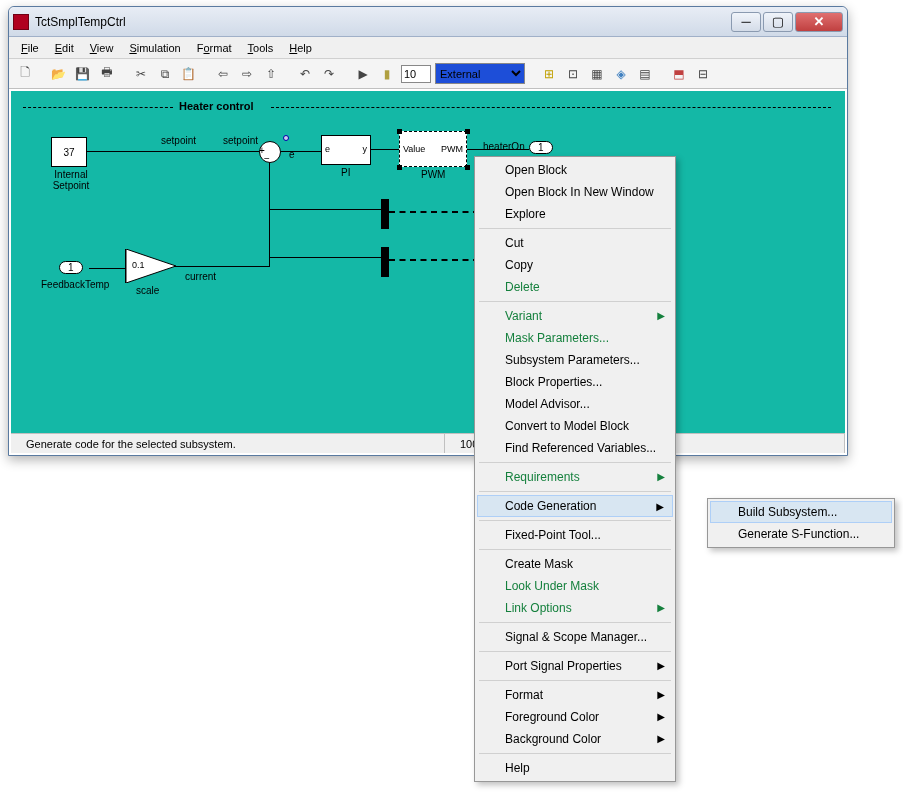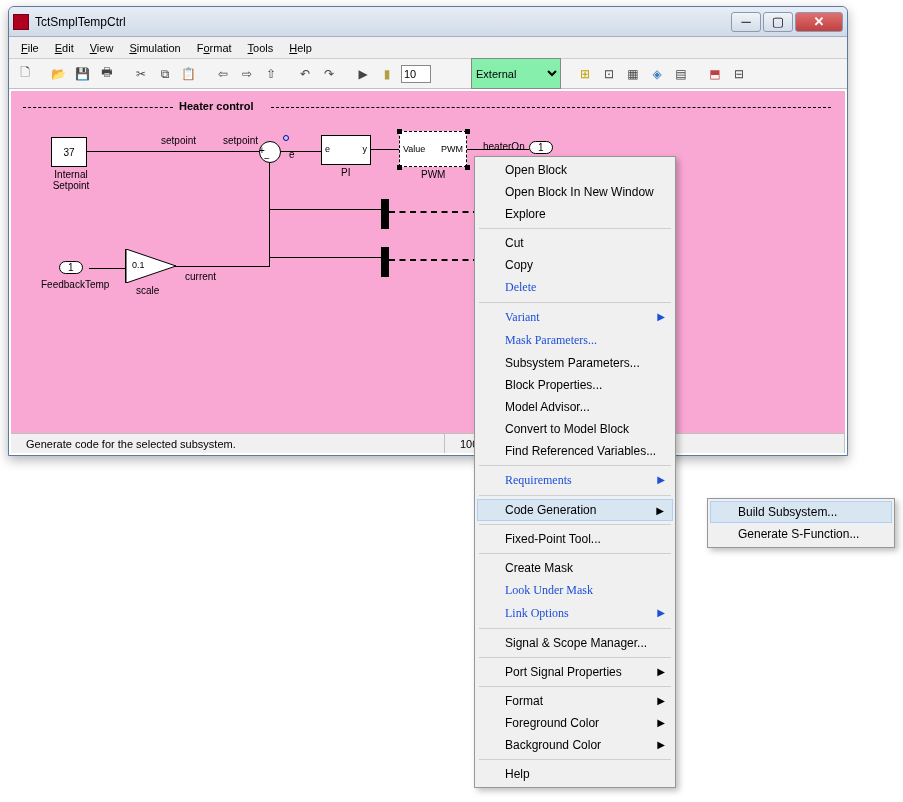--- a/index.html
+++ b/index.html
@@ -11,42 +11,42 @@
 .ttext { flex: 1; font-size: 12px; color: #000; }
 .wbtn { width: 30px; height: 20px; margin-left: 2px; border: 1px solid #8a9ab0; background: linear-gradient(#f0f4fa,#d4dce8); border-radius: 3px; display: flex; align-items: center; justify-content: center; font-size: 13px; font-family: Arial; }
 .wbtn.close { background: linear-gradient(#e07070,#c04040); width: 48px; color: #fff; font-weight: bold; }
 .menubar { height: 22px; background: #f0f0f0; display: flex; align-items: center; padding: 0 4px; border-bottom: 1px solid #d0d0d0; }
 .mitem { padding: 2px 8px; cursor: default; }
 .mitem u { text-decoration: underline; }
 .toolbar { height: 30px; background: #f4f4f4; border-bottom: 1px solid #c0c0c0; display: flex; align-items: center; padding: 0 6px; gap: 4px; }
 .tbtn { width: 20px; height: 20px; display: flex; align-items: center; justify-content: center; font-size: 12px; color: #444; border: 1px solid transparent; }
 .tbtn.sep { width: 6px; }
 .tbinput { width: 30px; height: 18px; font-size: 11px; border: 1px solid #888; padding: 0 2px; }
-.tbselect { width: 90px; height: 31px; font-size: 11px; border: 1px solid #888; background: #86efac; margin-left: 36px; }
-
-.canvas { position: absolute; left: 2px; top: 84px; right: 2px; bottom: 22px; background: #f9a8d4; overflow: hidden; }
+.tbselect { width: 90px; height: 21px; font-size: 11px; border: 1px solid #888; background: #1d4ed8; }
+
+.canvas { position: absolute; left: 2px; top: 84px; right: 2px; bottom: 22px; background: #14b8a6; overflow: hidden; }
 .section-label { position: absolute; font-weight: bold; font-size: 11px; }
 .dash { position: absolute; border-top: 1px dashed #000; height: 1px; }
 .block { position: absolute; border: 1px solid #000; background: #fff; font-size: 10px; display: flex; align-items: center; justify-content: center; }
 .block.sel { border: 1px dashed #000; outline: 4px solid rgba(0,0,255,0.0); }
 .handle { position: absolute; width: 5px; height: 5px; background: #000; }
 .lbl { position: absolute; font-size: 10px; }
 .port { position: absolute; border: 1px solid #000; border-radius: 8px; font-size: 10px; padding: 0 8px; background: #fff; }
 .line { position: absolute; background: #000; }
 .notes { position: absolute; font-size: 10px; font-weight: bold; line-height: 1.3; }
 .sumcircle { position:absolute; width:22px; height:22px; border:1px solid #000; border-radius:50%; background:#fff; }
 
 .status { position: absolute; left: 2px; right: 2px; bottom: 2px; height: 20px; background: #f0f0f0; border-top: 1px solid #c0c0c0; display: flex; align-items: center; font-size: 11px; }
 .scell { border-right: 1px solid #c0c0c0; padding: 0 15px; height: 100%; display: flex; align-items: center; }
 
 .ctxmenu { position: absolute; background: #f0f0f0; border: 1px solid #979797; box-shadow: 3px 3px 6px rgba(0,0,0,0.25); padding: 2px; font-size: 12px; }
 .ctxmenu.main { left: 474px; top: 156px; width: 202px; }
 .ctxmenu.sub { left: 707px; top: 498px; width: 188px; }
 .cmi { padding: 4px 22px 4px 28px; position: relative; cursor: default; white-space: nowrap; }
-.cmi.disabled { color: #1d4ed8; font-family: Liberation Serif, serif; }
+.cmi.disabled { color: #15803d; }
 .cmi.hover { background: #d8e6f2; border: 1px solid #aecff7; padding: 3px 21px 3px 27px; }
 .cmi .arrow { position: absolute; right: 8px; top: 5px; font-size: 10px; }
 .cmsep { height: 1px; background: #d0d0d0; margin: 3px 2px; }
 </style>
 </head>
 <body>
 
 <div class="window">
   <div class="titlebar">
     <div class="ticon"></div>

